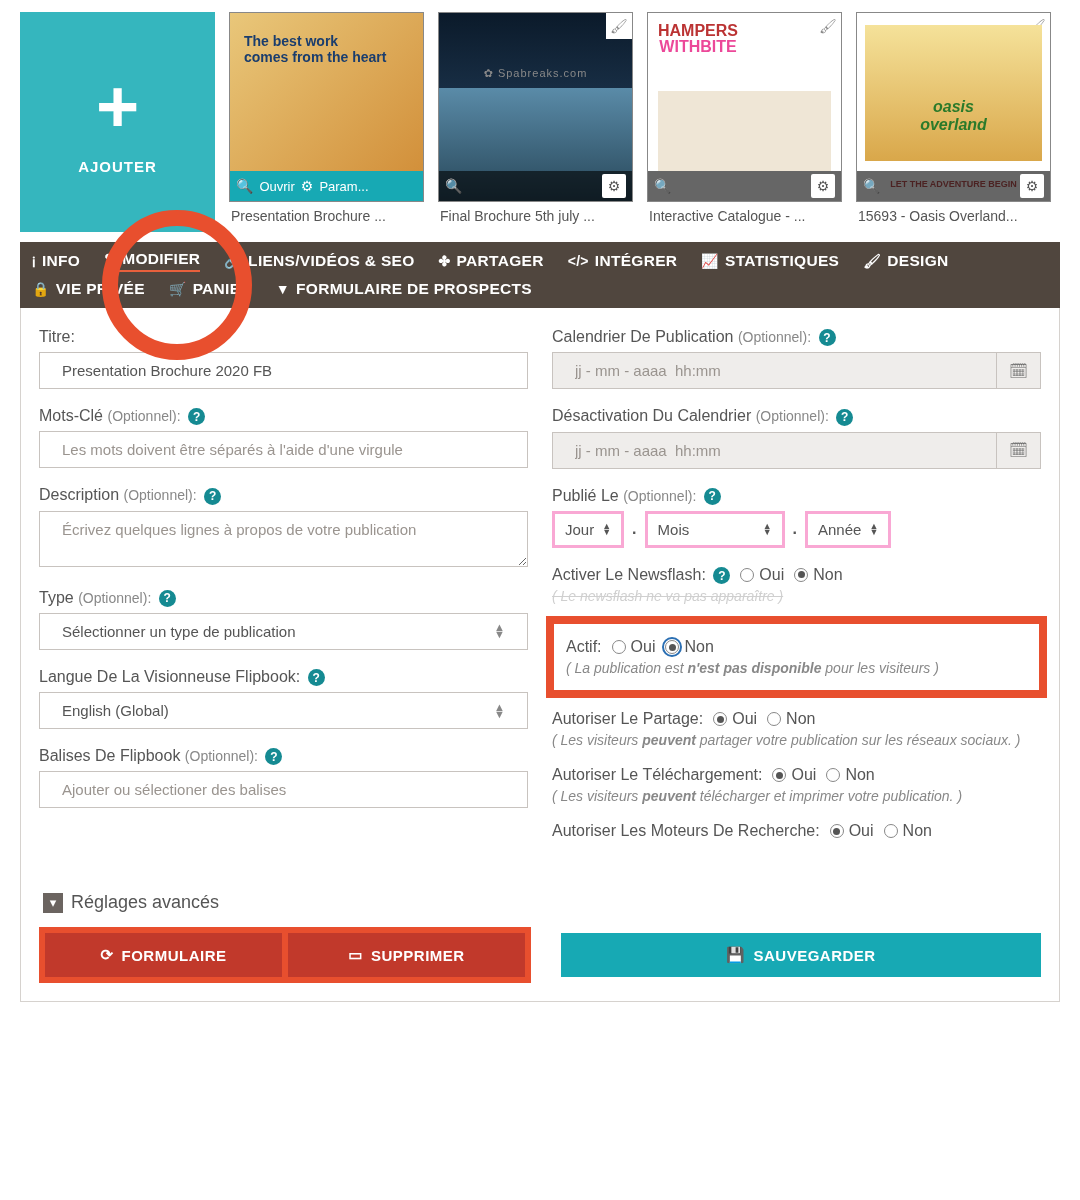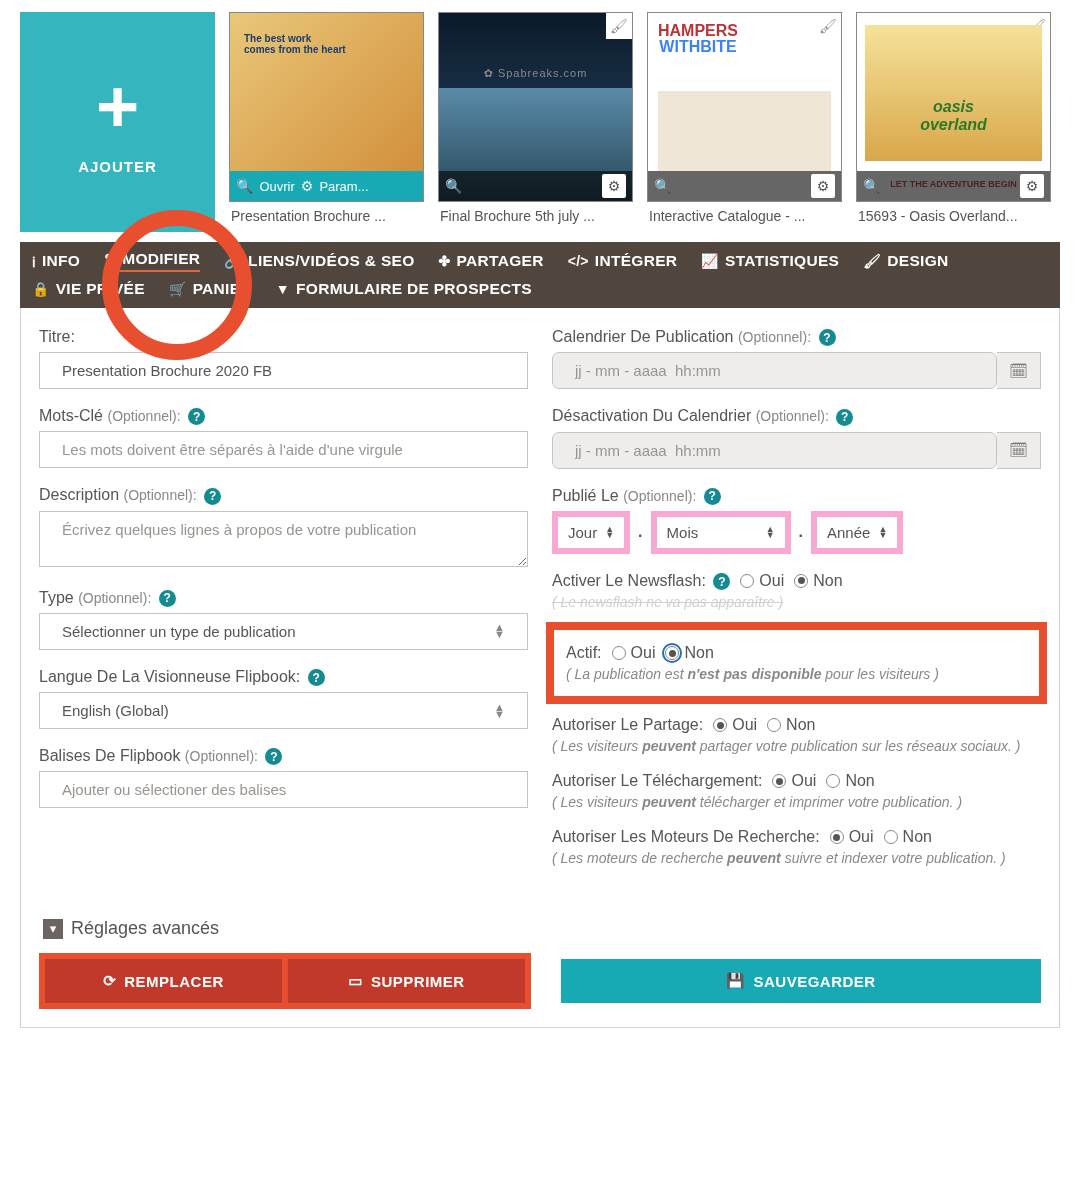--- a/index.html
+++ b/index.html
@@ -18,21 +18,21 @@
   .thumb .bar { position:absolute; left:0; right:0; bottom:0; height:30px; background:rgba(0,0,0,.6); display:flex; align-items:center; padding:0 6px; gap:6px; }
   .thumb.active .bar { background:#17a9b4; }
   .bar .ico { color:#fff; font-size:14px; }
   .bar .txt { color:#fff; font-size:13px; }
   .bar .gear-box { margin-left:auto; width:24px; height:24px; background:#fff; color:#555; display:flex; align-items:center; justify-content:center; font-size:14px; border-radius:2px;}
   .thumb.active .pointer { position:absolute; bottom:-37px; left:50%; transform:translateX(-50%); width:0; height:0; border-left:10px solid transparent; border-right:10px solid transparent; border-bottom:10px solid #50463e; }
 
   
   .cover1 { background: linear-gradient(135deg,#e9c77a,#d08b35); }
   .cover1::after{ content:""; }
-  .cover-text { position:absolute; top:20px; left:14px; color:#1a3d6d; font-weight:bold; font-size:10px; text-align:left; }
+  .cover-text { position:absolute; top:20px; left:14px; color:#1a3d6d; font-weight:bold; font-size:14px; text-align:left; }
   .cover2 { background: linear-gradient(#0b1a2a,#2a4a6a); color:#fff; }
   .cover2 .brand { position:absolute; top:22px; left:0; right:0; text-align:center; font-size:11px; letter-spacing:1px;margin-top:32px; }
   .cover2 .pool { position:absolute; bottom:0; left:0; right:0; height:60%; background:linear-gradient(#5a8ba8,#274658); }
   .cover3 { background:#fff; }
   .cover3 .hdr { position:absolute; top:10px; left:10px; font-weight:bold; color:#b33; font-size:16px; line-height:1; }
   .cover3 .bot { position:absolute; bottom:30px; left:10px; right:10px; height:80px; background:#efe6d6; }
   .cover4 { background:#fff; }
   .cover4 .art { position:absolute; inset:12px 8px 40px 8px; background:linear-gradient(#f5e29a,#d9a74a); }
   .cover4 .band { position:absolute; bottom:12px; left:8px; right:8px; text-align:center; font-size:9px; color:#b55; font-weight:bold; }
   .cover4 .logo { position:absolute; top:55%; left:50%; transform:translate(-50%,-50%); color:#2a7a2a; font-weight:bold; font-style:italic; font-size:16px; }
@@ -53,25 +53,25 @@
   .flabel { font-size:16px; color:#555; margin-bottom:6px; }
   .flabel .opt { color:#888; font-size:14px; }
   .help { display:inline-flex; width:17px; height:17px; border-radius:50%; background:#158a92; color:#fff; font-size:12px; font-weight:bold; align-items:center; justify-content:center; margin-left:3px; vertical-align:middle; cursor:pointer;}
   input[type=text], textarea, .select, .inpgroup input { width:100%; border:1px solid #c8c3bf; padding:9px 22px; font-size:15px; color:#555; font-family:inherit; background:#fff; }
   textarea { height:56px; resize:vertical; }
   input::placeholder, textarea::placeholder { color:#9a948f; }
   .select { display:flex; justify-content:space-between; align-items:center; cursor:pointer; }
   .select .arr { color:#888; font-size:11px; display:flex; flex-direction:column; line-height:7px; }
 
   .inpgroup { display:flex; }
-  .inpgroup input { flex:1; color:#9a948f; background:#efedeb;border-radius:7px; }
+  .inpgroup input { flex:1; color:#9a948f; background:#efedeb; }
   .inpgroup .addon { width:44px; border:1px solid #c8c3bf; border-left:none; background:#efedeb; display:flex; align-items:center; justify-content:center; color:#666; font-size:15px; cursor:pointer;}
 
   .dategroup { display:flex; gap:8px; align-items:center; }
-  .dategroup .sel { border:6px solid #f9a8d4; padding:7px 10px; font-size:15px; display:flex; align-items:center; gap:8px; cursor:pointer; }
+  .dategroup .sel { border:3px solid #f9a8d4; padding:7px 10px; font-size:15px; display:flex; align-items:center; gap:8px; cursor:pointer; }
   .dategroup .dot { font-weight:bold; color:#555; }
 
   .radio-row { display:flex; align-items:center; gap:10px; font-size:16px; flex-wrap:wrap; }
   .radio-row .lbl { color:#555; }
   .radio { display:inline-flex; align-items:center; gap:5px; color:#555; cursor:pointer;}
   .radio .dot { width:14px; height:14px; border:1px solid #888; border-radius:50%; display:inline-flex; align-items:center; justify-content:center; }
   .radio.sel .dot::after { content:""; width:7px; height:7px; background:#555; border-radius:50%; }
   .hint { font-size:14px; color:#888; font-style:italic; margin-top:4px; }
   .hint b { font-weight:bold; }
 
@@ -126,21 +126,21 @@
           <span class="ico">🔍</span>
           <span class="gear-box">⚙</span>
         </div>
       </div>
       <div class="caption">Final Brochure 5th july ...</div>
     </div>
 
     <div class="thumb rel">
       <div class="cover cover3">
         <div class="brush">🖌</div>
-        <div class="hdr"><span>HAMPERS</span><br><span style="color:#3b82f6">WITHBITE</span></div>
+        <div class="hdr"><span>HAMPERS</span><br><span style="color:#ec4899">WITHBITE</span></div>
         <div class="bot"></div>
         <div class="bar">
           <span class="ico">🔍</span>
           <span class="gear-box">⚙</span>
         </div>
       </div>
       <div class="caption">Interactive Catalogue - ...</div>
     </div>
 
     <div class="thumb rel">
@@ -336,34 +336,33 @@
           <span class="lbl">Autoriser Les Moteurs De Recherche:</span>
           <span class="radio sel">
               <span class="dot"></span>
               <span>Oui</span>
             </span>
           <span class="radio">
               <span class="dot"></span>
               <span>Non</span>
             </span>
         </div>
-        <div class="hint"><span>( Les moteurs de recherche </span><b>peuvent</b><span> suivre et indexer votre publication. )</span></div>
       </div>
     </div>
 
     <div style="flex:1 1 100%;">
       <div class="adv">
         <span class="chk">▾</span>
         <span>Réglages avancés</span>
       </div>
       <div class="btnrow">
         <div class="btnbox red">
           <div class="btn replace">
               <span class="bi">⟳</span>
-              <span>REMPLACER</span>
+              <span>FORMULAIRE</span>
             </div>
           <div class="btn delete">
               <span class="bi">▭</span>
               <span>SUPPRIMER</span>
             </div>
         </div>
         <div class="btnbox" style="padding:6px 0;">
           <div class="btn save">
               <span class="bi">💾</span>
               <span>SAUVEGARDER</span>

